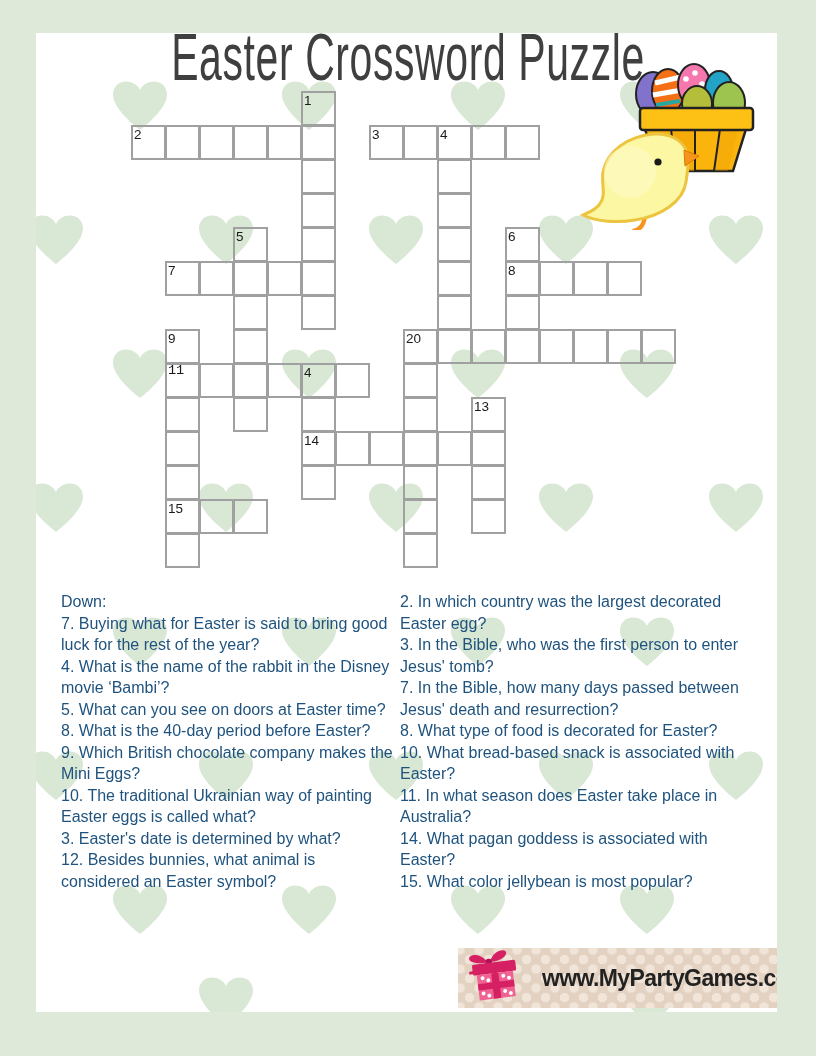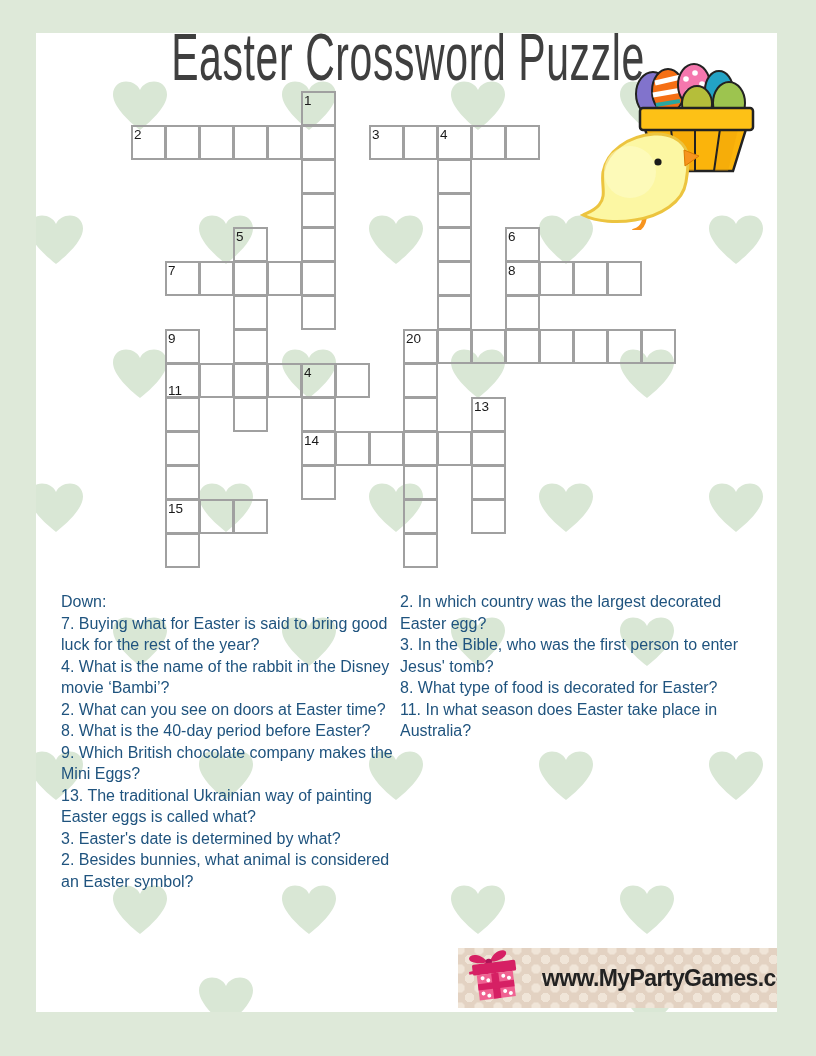--- a/index.html
+++ b/index.html
@@ -222,21 +222,21 @@
     <div class="cell" style="left: 403px; top: 363px;"></div>
     <div class="cell" style="left: 403px; top: 397px;"></div>
     <div class="cell" style="left: 403px; top: 431px;"></div>
     <div class="cell" style="left: 403px; top: 465px;"></div>
     <div class="cell" style="left: 403px; top: 499px;"></div>
     <div class="cell" style="left: 403px; top: 533px;"></div>
     <div class="cell" style="left: 199px; top: 363px;"></div>
     <div class="cell" style="left: 267px; top: 363px;"></div>
     <div class="cell" style="left: 301px; top: 363px;"></div>
     <div class="cell" style="left: 335px; top: 363px;"></div>
-    <div class="cellnum" style="left: 168px; top: 384px;">11</div>
+    <div class="cellnum" style="left: 168px; top: 364px; font-family: Liberation Mono, monospace;">11</div>
     <div class="cell" style="left: 301px; top: 397px;"></div>
     <div class="cell" style="left: 301px; top: 431px;"></div>
     <div class="cell" style="left: 301px; top: 465px;"></div>
     <div class="cellnum" style="left: 304px; top: 366px;">4</div>
     <div class="cell" style="left: 471px; top: 397px;"></div>
     <div class="cell" style="left: 471px; top: 431px;"></div>
     <div class="cell" style="left: 471px; top: 465px;"></div>
     <div class="cell" style="left: 471px; top: 499px;"></div>
     <div class="cellnum" style="left: 474px; top: 400px;">13</div>
     <div class="cell" style="left: 335px; top: 431px;"></div>
@@ -281,35 +281,39 @@
     <path d="M106,96 L121,102 L107,112 Z" fill="#F7941E" stroke="#D87A00" stroke-width="1"></path>
     <circle cx="80" cy="108" r="3.6" fill="#1a1a1a"></circle>
   </g>
 </svg>
 
 <div class="clues clues-down">
   <p class="clue-heading">Down:</p>
   <div id="down-list">
       <p class="clue">7. Buying what for Easter is said to bring good luck for the rest of the year?</p>
       <p class="clue">4. What is the name of the rabbit in the Disney movie ‘Bambi’?</p>
-      <p class="clue">2. What can you see on doors at Easter time?</p>
+      <p class="clue">5. What can you see on doors at Easter time?</p>
       <p class="clue">8. What is the 40-day period before Easter?</p>
       <p class="clue">9. Which British chocolate company makes the Mini Eggs?</p>
-      <p class="clue">13. The traditional Ukrainian way of painting Easter eggs is called what?</p>
+      <p class="clue">10. The traditional Ukrainian way of painting Easter eggs is called what?</p>
       <p class="clue">3. Easter's date is determined by what?</p>
-      <p class="clue">2. Besides bunnies, what animal is considered an Easter symbol?</p>
+      <p class="clue">12. Besides bunnies, what animal is considered an Easter symbol?</p>
     </div>
 </div>
 
 <div class="clues clues-across">
   <div id="across-list">
       <p class="clue">2. In which country was the largest decorated Easter egg?</p>
       <p class="clue">3. In the Bible, who was the first person to enter Jesus' tomb?</p>
+      <p class="clue">7. In the Bible, how many days passed between Jesus' death and resurrection?</p>
       <p class="clue">8. What type of food is decorated for Easter?</p>
+      <p class="clue">10. What bread-based snack is associated with Easter?</p>
       <p class="clue">11. In what season does Easter take place in Australia?</p>
+      <p class="clue">14. What pagan goddess is associated with Easter?</p>
+      <p class="clue">15. What color jellybean is most popular?</p>
     </div>
 </div>
 
 <div class="banner">
   <svg class="gift" viewBox="0 0 80 64">
     <g>
       <path d="M30,13 C22,2 12,2 10,6 C8,10 18,15 30,13 Z" fill="#D62064"></path>
       <path d="M32,13 C38,1 48,0 51,4 C53,8 44,15 32,13 Z" fill="#D62064"></path>
       <path d="M29,14 C22,20 14,23 8,23" stroke="#D62064" stroke-width="3" fill="none"></path>
       <circle cx="31" cy="13" r="3.5" fill="#AD1457"></circle>

